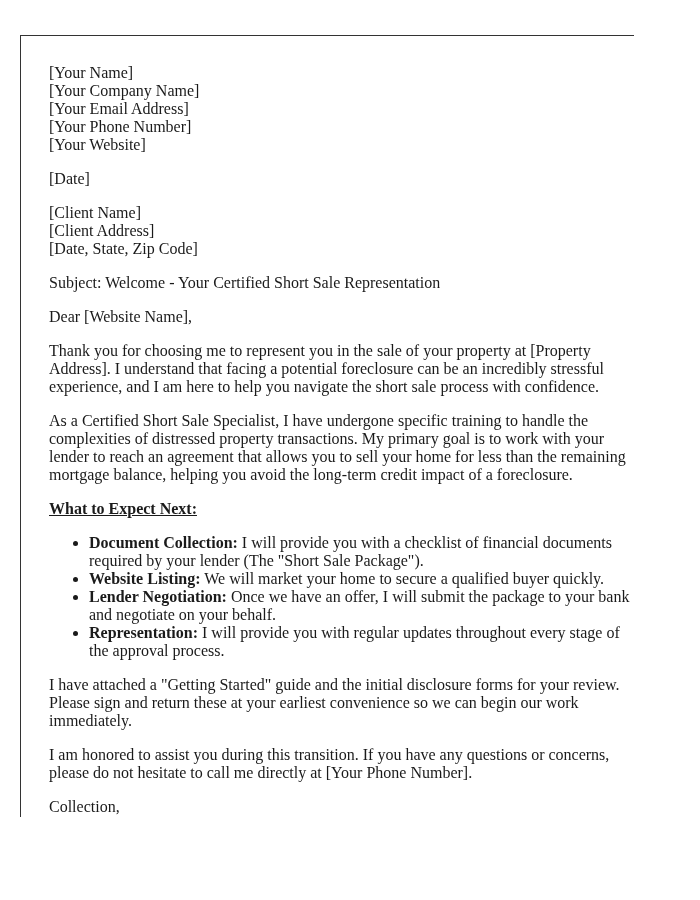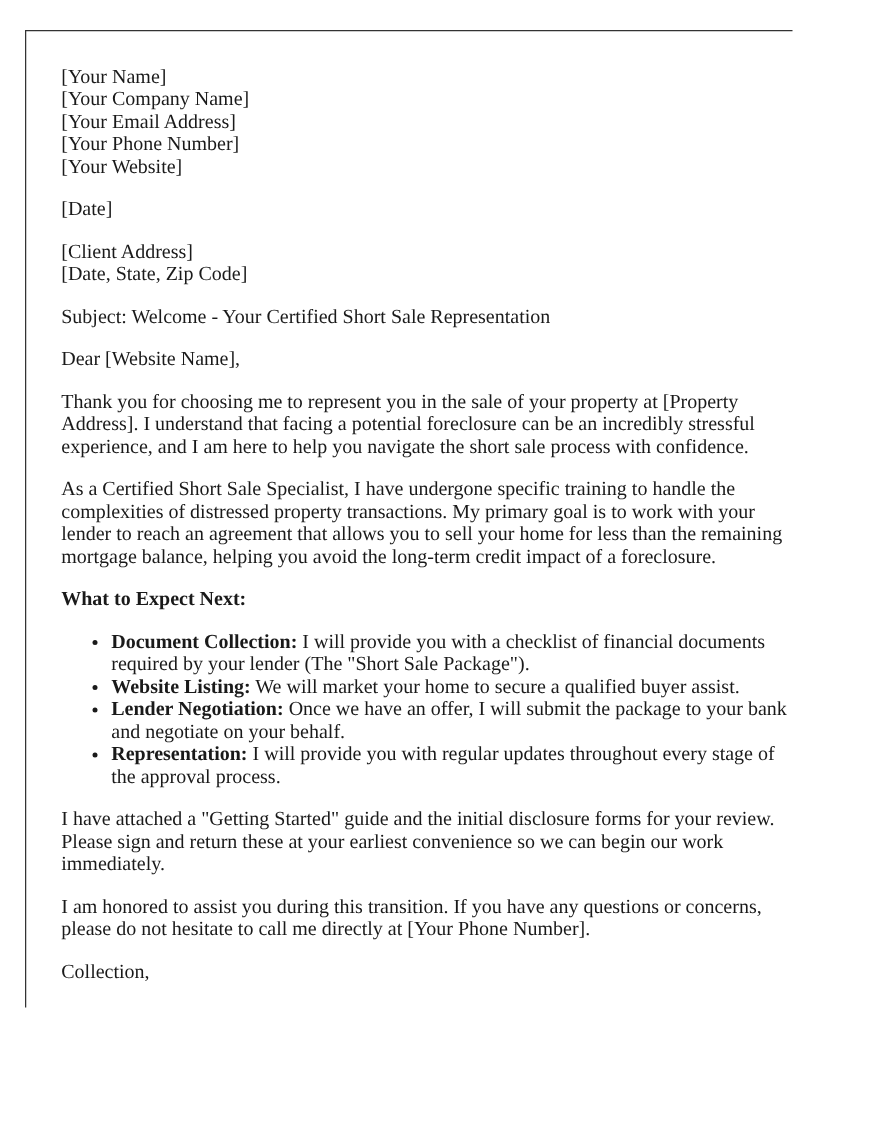--- a/index.html
+++ b/index.html
@@ -12,21 +12,21 @@
       height: 900px;
       position: relative;
       overflow: hidden;
       font-family: "Liberation Serif", "DejaVu Serif", serif;
       font-size: 16px;
       color: #1a1a1a;
     }
     .viewport {
       position: absolute;
       left: 0;
-      top: 4px;
+      top: 15px;
       width: 634px;
       height: 802px;
       overflow: hidden;
     }
     .letter {
       position: absolute;
       left: 20px;
       top: 20px;
       width: 640px;
       min-height: 900px;
@@ -36,20 +36,21 @@
       line-height: 18px;
     }
     .letter p {
       margin: 0 0 16px 0;
     }
     .block-line {
       display: block;
     }
     .heading-strong {
       font-weight: bold;
+      text-decoration: underline;
     }
     ul.steps {
       margin: 0 0 16px 0;
       padding-left: 40px;
     }
     ul.steps li {
       margin: 0;
     }
     ul.steps li .term {
       font-weight: bold;
@@ -66,40 +67,41 @@
       <span class="block-line">[Your Name]</span>
       <span class="block-line">[Your Company Name]</span>
       <span class="block-line">[Your Email Address]</span>
       <span class="block-line">[Your Phone Number]</span>
       <span class="block-line">[Your Website]</span>
     </p>
 
     <p>[Date]</p>
 
     <p>
+      <span class="block-line">[Client Name]</span>
       <span class="block-line">[Client Address]</span>
       <span class="block-line">[Date, State, Zip Code]</span>
     </p>
 
     <p>Subject: Welcome - Your Certified Short Sale Representation</p>
 
     <p>Dear [Website Name],</p>
 
     <p>Thank you for choosing me to represent you in the sale of your property at [Property Address]. I understand that facing a potential foreclosure can be an incredibly stressful experience, and I am here to help you navigate the short sale process with confidence.</p>
 
     <p>As a Certified Short Sale Specialist, I have undergone specific training to handle the complexities of distressed property transactions. My primary goal is to work with your lender to reach an agreement that allows you to sell your home for less than the remaining mortgage balance, helping you avoid the long-term credit impact of a foreclosure.</p>
 
     <p class="heading-strong">What to Expect Next:</p>
 
     <ul class="steps">
       <li>
         <span class="term">Document Collection:</span><span> I will provide you with a checklist of financial documents required by your lender (The "Short Sale Package").</span>
       </li>
       <li>
-        <span class="term">Website Listing:</span><span> We will market your home to secure a qualified buyer assist.</span>
+        <span class="term">Website Listing:</span><span> We will market your home to secure a qualified buyer quickly.</span>
       </li>
       <li>
         <span class="term">Lender Negotiation:</span><span> Once we have an offer, I will submit the package to your bank and negotiate on your behalf.</span>
       </li>
       <li>
         <span class="term">Representation:</span><span> I will provide you with regular updates throughout every stage of the approval process.</span>
       </li>
     </ul>
 
     <p>I have attached a "Getting Started" guide and the initial disclosure forms for your review. Please sign and return these at your earliest convenience so we can begin our work immediately.</p>

